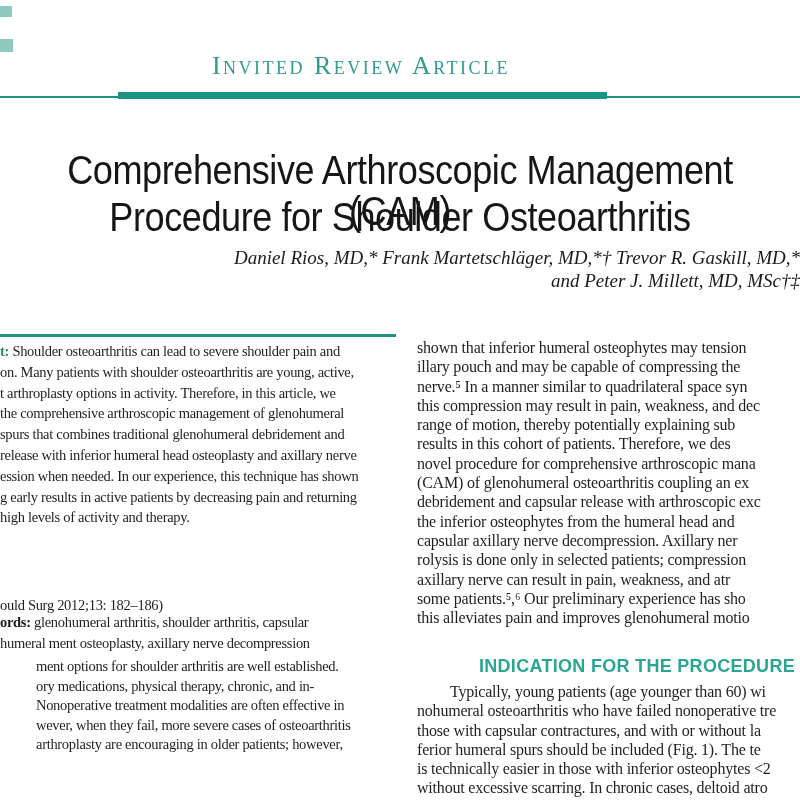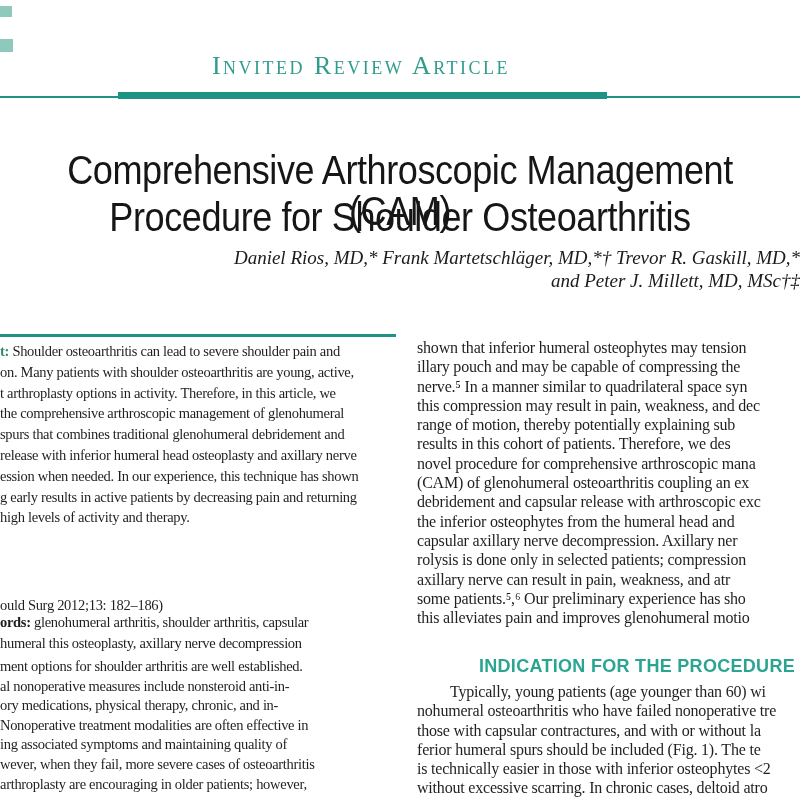--- a/index.html
+++ b/index.html
@@ -39,21 +39,21 @@
   #abstract-rule{top:334px;left:0;width:396px;height:3px;background:var(--teal-rule);}
   
   .textblock .line{
     white-space:nowrap;font-size:14.5px;line-height:20.8px;letter-spacing:-0.3px;color:#1f1f1f;
   }
   #abstract-block{top:341px;left:0;width:400px;}
   #keywords-block{top:584px;left:0;width:400px;margin-top:28px;}
   #citation-block{top:595px;left:0;width:400px;}
   #citation-block .line{}
   #left-body-block{top:657px;left:0;width:400px;}
-  #left-body-block .line{line-height:19.6px;}
+  #left-body-block .line{line-height:19.6px;margin-left:36px;}
   .lead{font-weight:bold;}
   #abstract-block .lead{color:var(--lead-green);}
   #keywords-block .lead{color:#1c1c1c;}
   
   #right-para-1{top:338px;left:417px;width:500px;}
   #right-para-1 .line,#right-para-2 .line{
     font-size:16px;line-height:19.3px;letter-spacing:-0.2px;
   }
   #right-heading{
     top:657px;left:417px;width:440px;text-align:center;
@@ -92,33 +92,31 @@
       <div class="line">the comprehensive arthroscopic management of glenohumeral</div>
       <div class="line">spurs that combines traditional glenohumeral debridement and</div>
       <div class="line">release with inferior humeral head osteoplasty and axillary nerve</div>
       <div class="line">ession when needed. In our experience, this technique has shown</div>
       <div class="line">g early results in active patients by decreasing pain and returning</div>
       <div class="line">high levels of activity and therapy.</div>
     </div>
 
   <div id="keywords-block" class="abs textblock">
       <div class="line"><span class="lead">ords:</span> glenohumeral arthritis, shoulder arthritis, capsular</div>
-      <div class="line">humeral this osteoplasty, axillary nerve decompression</div>
+      <div class="line">humeral ment osteoplasty, axillary nerve decompression</div>
     </div>
 
   <div id="citation-block" class="abs textblock">
       <div class="line">ould Surg 2012;13: 182–186)</div>
     </div>
 
   <div id="left-body-block" class="abs textblock">
       <div class="line">ment options for shoulder arthritis are well established.</div>
-      <div class="line">al nonoperative measures include nonsteroid anti-in-</div>
       <div class="line">ory medications, physical therapy, chronic, and in-</div>
       <div class="line">Nonoperative treatment modalities are often effective in</div>
-      <div class="line">ing associated symptoms and maintaining quality of</div>
       <div class="line">wever, when they fail, more severe cases of osteoarthritis</div>
       <div class="line">arthroplasty are encouraging in older patients; however,</div>
     </div>
 
   <div id="right-para-1" class="abs textblock">
       <div class="line">shown that inferior humeral osteophytes may tension</div>
       <div class="line">illary pouch and may be capable of compressing the</div>
       <div class="line">nerve.⁵ In a manner similar to quadrilateral space syn</div>
       <div class="line">this compression may result in pain, weakness, and dec</div>
       <div class="line">range of motion, thereby potentially explaining sub</div>

